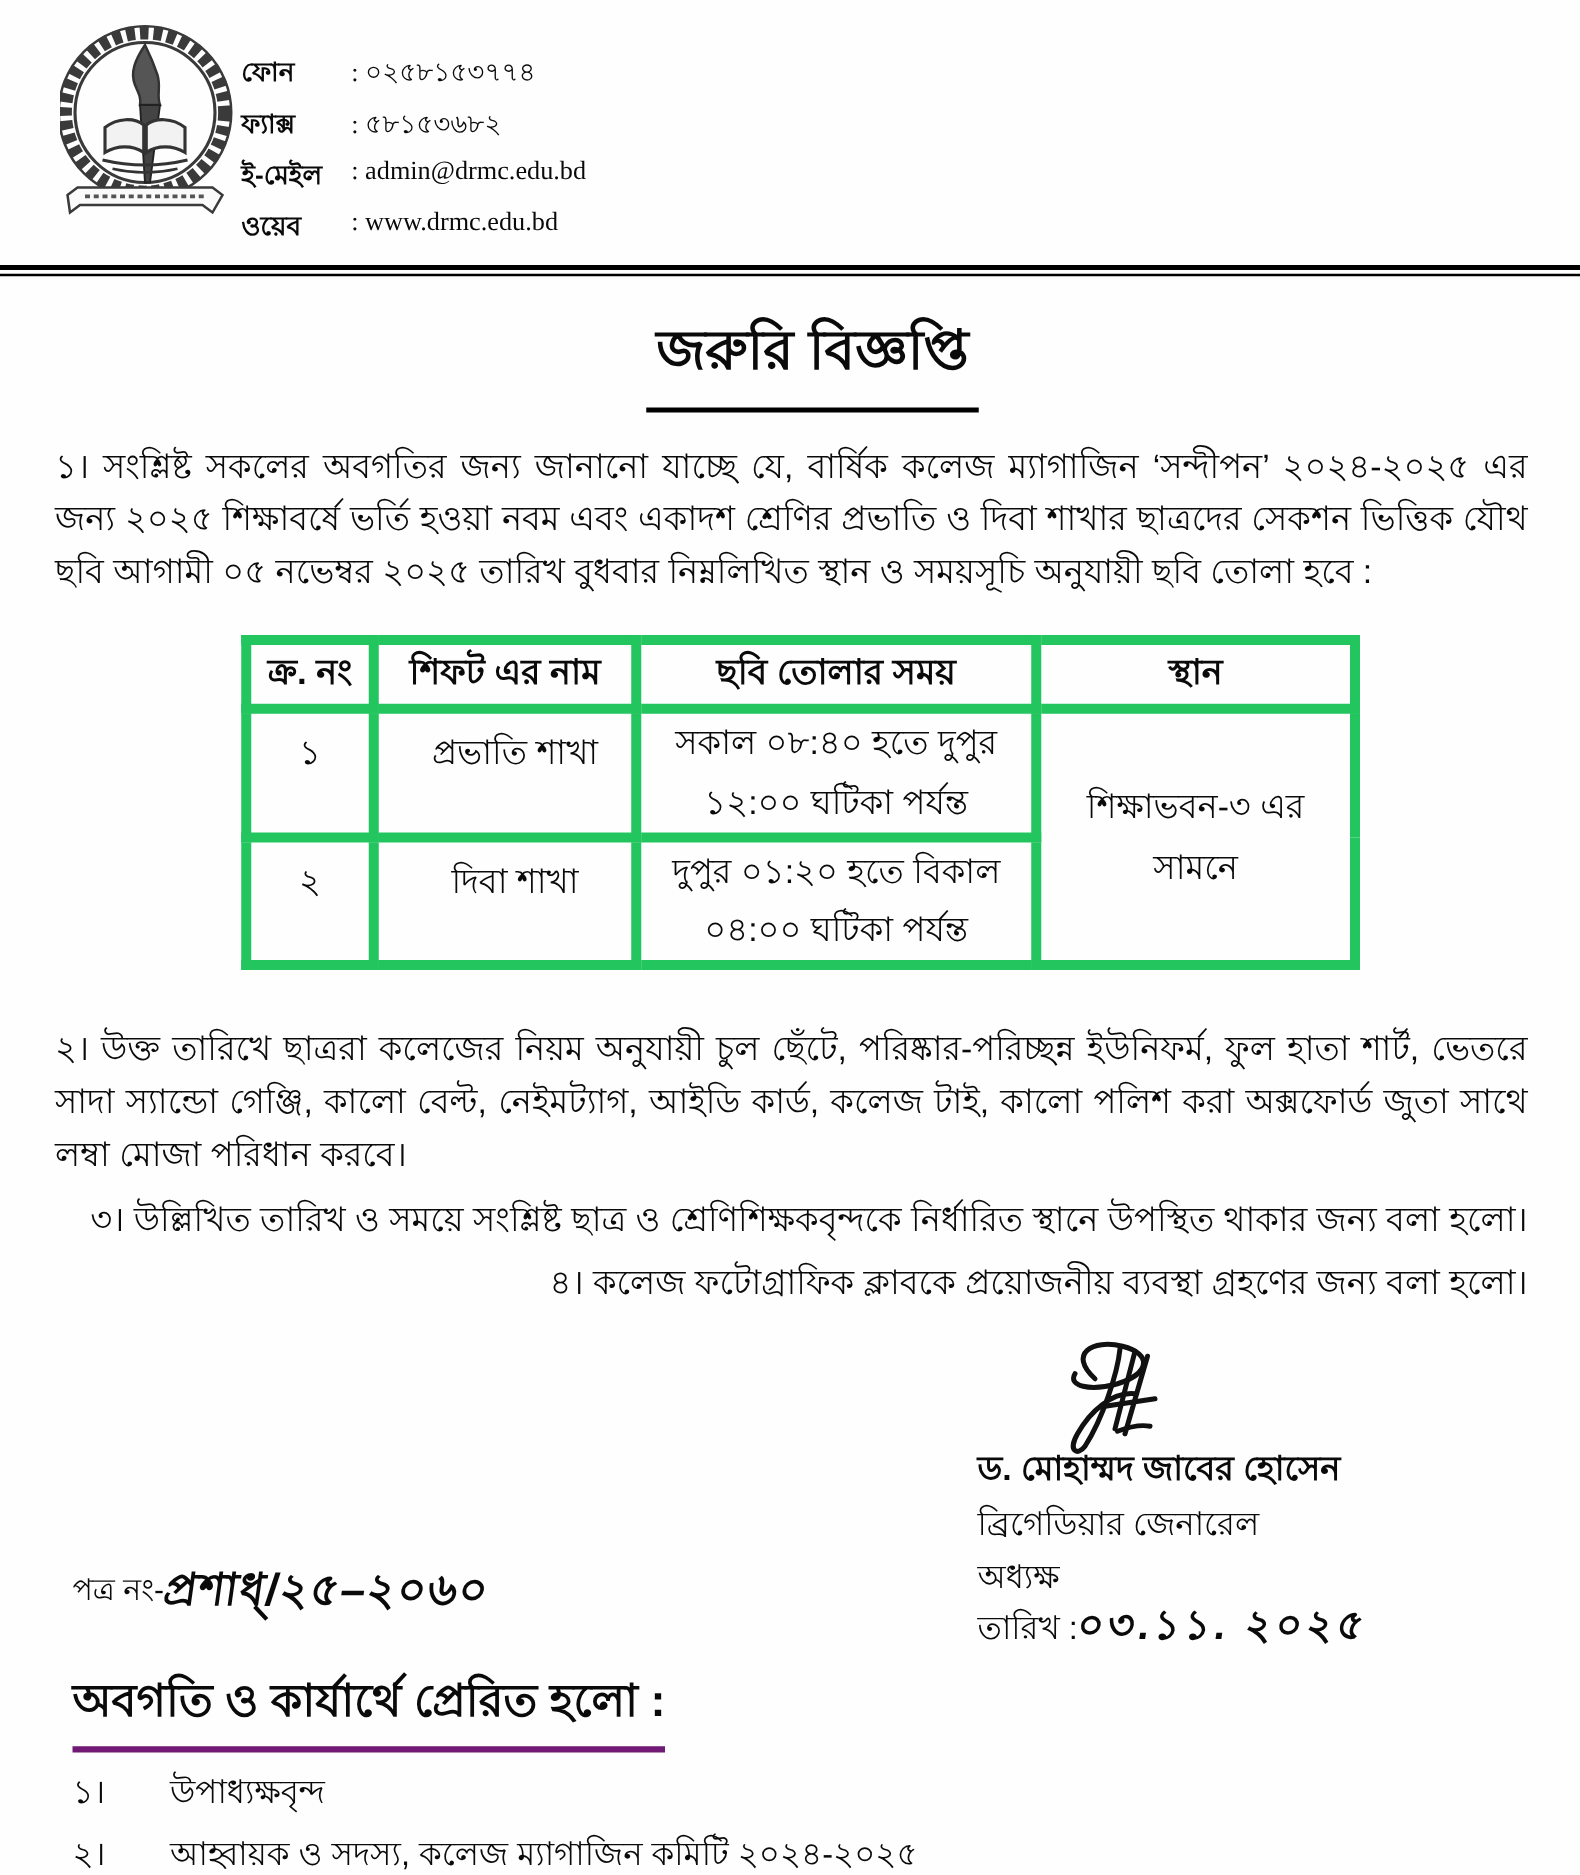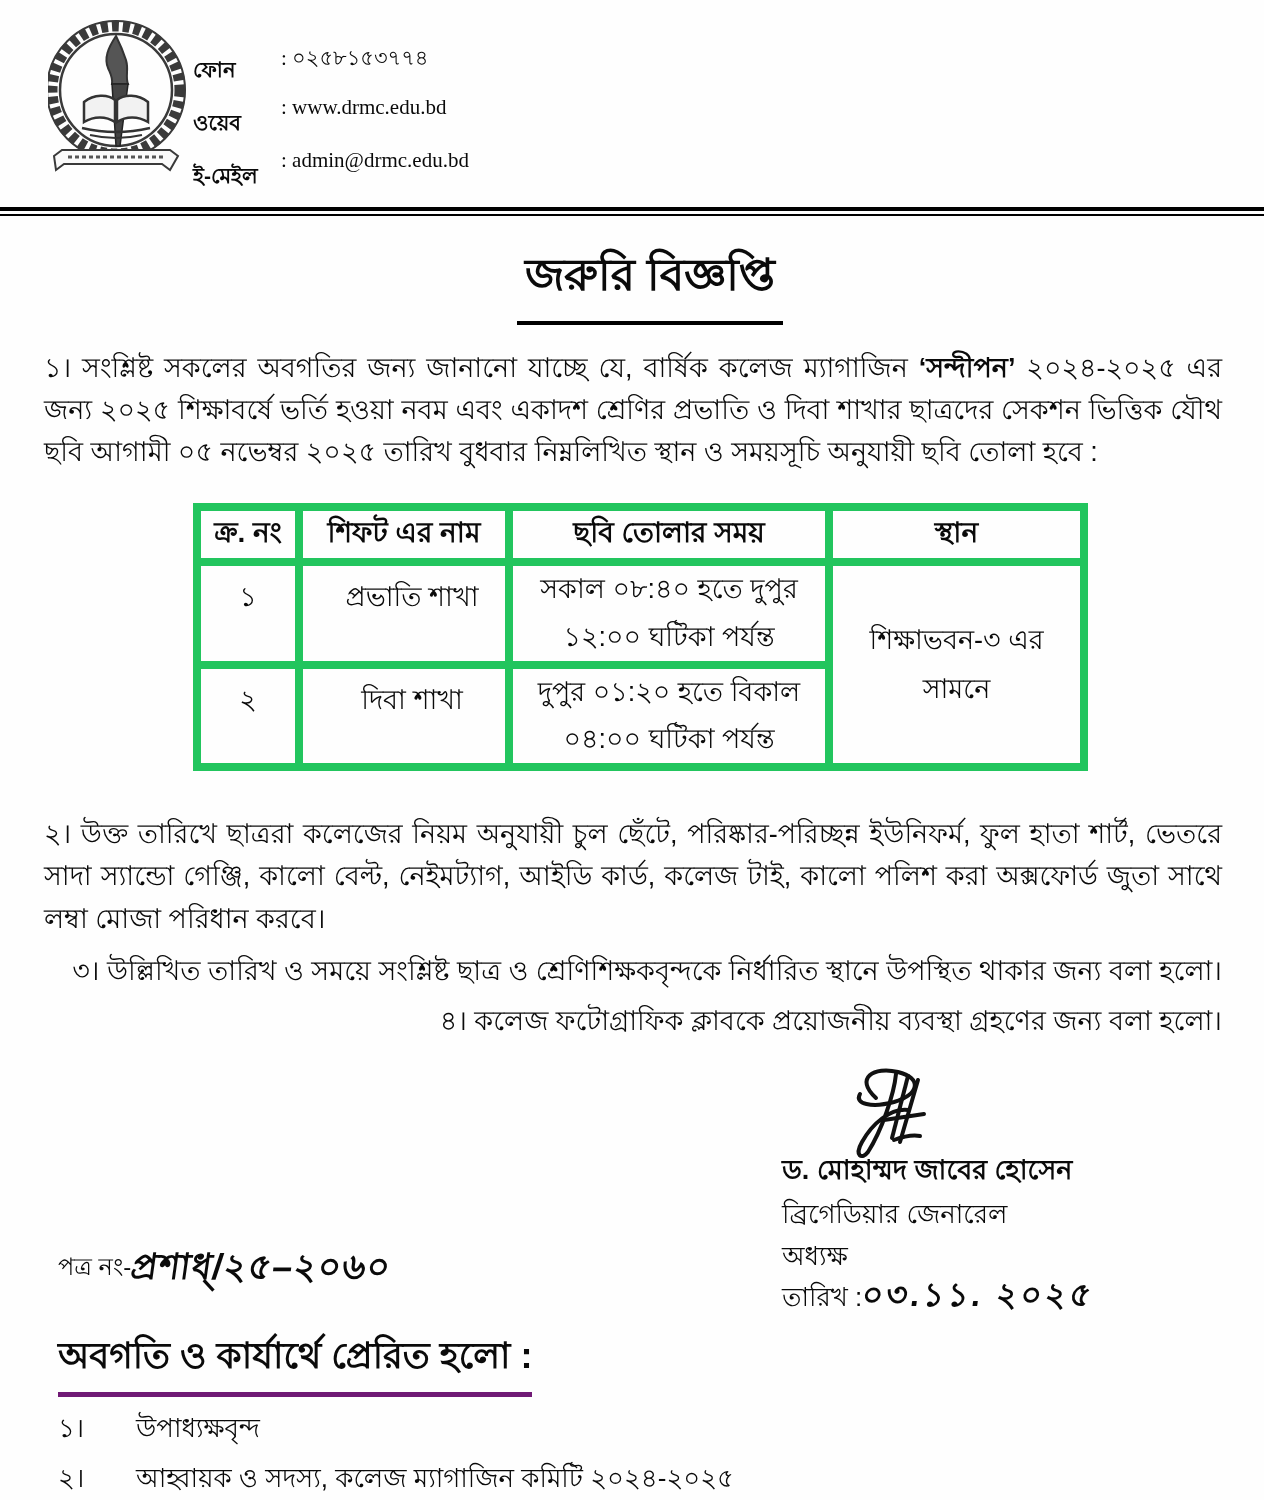--- a/index.html
+++ b/index.html
@@ -10,33 +10,33 @@
   }
   
   .header { display:flex; align-items:flex-start; padding:14px 28px 0 48px; }
   .logo-wrap { width:145px; flex:0 0 145px; margin-top:4px; }
   .header-center { flex:1; text-align:center; padding-top:8px; }
   .college-name { font-size:40px; font-weight:bold; letter-spacing:0.5px; }
   .subtitle { font-size:23px; margin-top:7px; }
   .subtitle.small { font-size:22px; }
   .contacts { flex:0 0 292px; padding-top:28px; font-size:21px; }
   .contact-row { display:flex; margin-bottom:6px; font-weight:bold; }
-  .contact-label { width:88px; flex:0 0 88px;margin-top:12px; }
+  .contact-label { width:88px; flex:0 0 88px; }
   .contact-value { font-family:"Liberation Serif", serif; font-weight:normal; white-space:nowrap; }
   .rule { margin-top:6px; border-top:4px solid #000; border-bottom:2px solid #000; height:9px; }
   
   .title-row { text-align:center; margin-top:26px;padding-left:36px; }
   .notice-title {
     display:inline-block; font-size:44px; font-weight:bold;
     border-bottom:4px solid #000; padding:0 8px 6px 8px;
   }
   
   .para { margin:0 42px 0 44px; font-size:27px; line-height:1.56; text-align:justify; }
   .para.first { margin-top:22px; }
-  .bold-inline { font-weight:bold; }
+  .bold-inline { font-weight:normal; }
   
   .schedule-table {
     border-collapse:collapse; margin-left:193px; margin-top:30px;
     table-layout:fixed; width:887px;
   }
   .schedule-table th, .schedule-table td { border:8px solid #22c55e; }
   .schedule-table th { font-size:28px; font-weight:bold; height:50px; text-align:center; }
   .schedule-table td { font-size:27px; text-align:center; }
   .col-no { width:102px; } .col-shift { width:210px; } .col-time { width:320px; } .col-loc { width:255px; }
   .cell-tall { height:95px; line-height:1.75; vertical-align:middle; }
@@ -102,26 +102,30 @@
       </svg>
     </div>
 
 
     <div class="contacts">
       <div class="contact-row">
         <span class="contact-label">ফোন</span>
         <span class="contact-value">: ০২৫৮১৫৩৭৭৪</span>
       </div>
       <div class="contact-row">
+        <span class="contact-label">ফ্যাক্স</span>
+        <span class="contact-value">: ৫৮১৫৩৬৮২</span>
+      </div>
+      <div class="contact-row">
+        <span class="contact-label">ই-মেইল</span>
+        <span class="contact-value">: admin@drmc.edu.bd</span>
+      </div>
+      <div class="contact-row">
         <span class="contact-label">ওয়েব</span>
         <span class="contact-value">: www.drmc.edu.bd</span>
-      </div>
-      <div class="contact-row">
-        <span class="contact-label">ই-মেইল</span>
-        <span class="contact-value">: admin@drmc.edu.bd</span>
       </div>
     </div>
   </div>
 
   <div class="rule"></div>
 
   <div class="title-row">
     <span class="notice-title">জরুরি বিজ্ঞপ্তি</span>
   </div>
 

